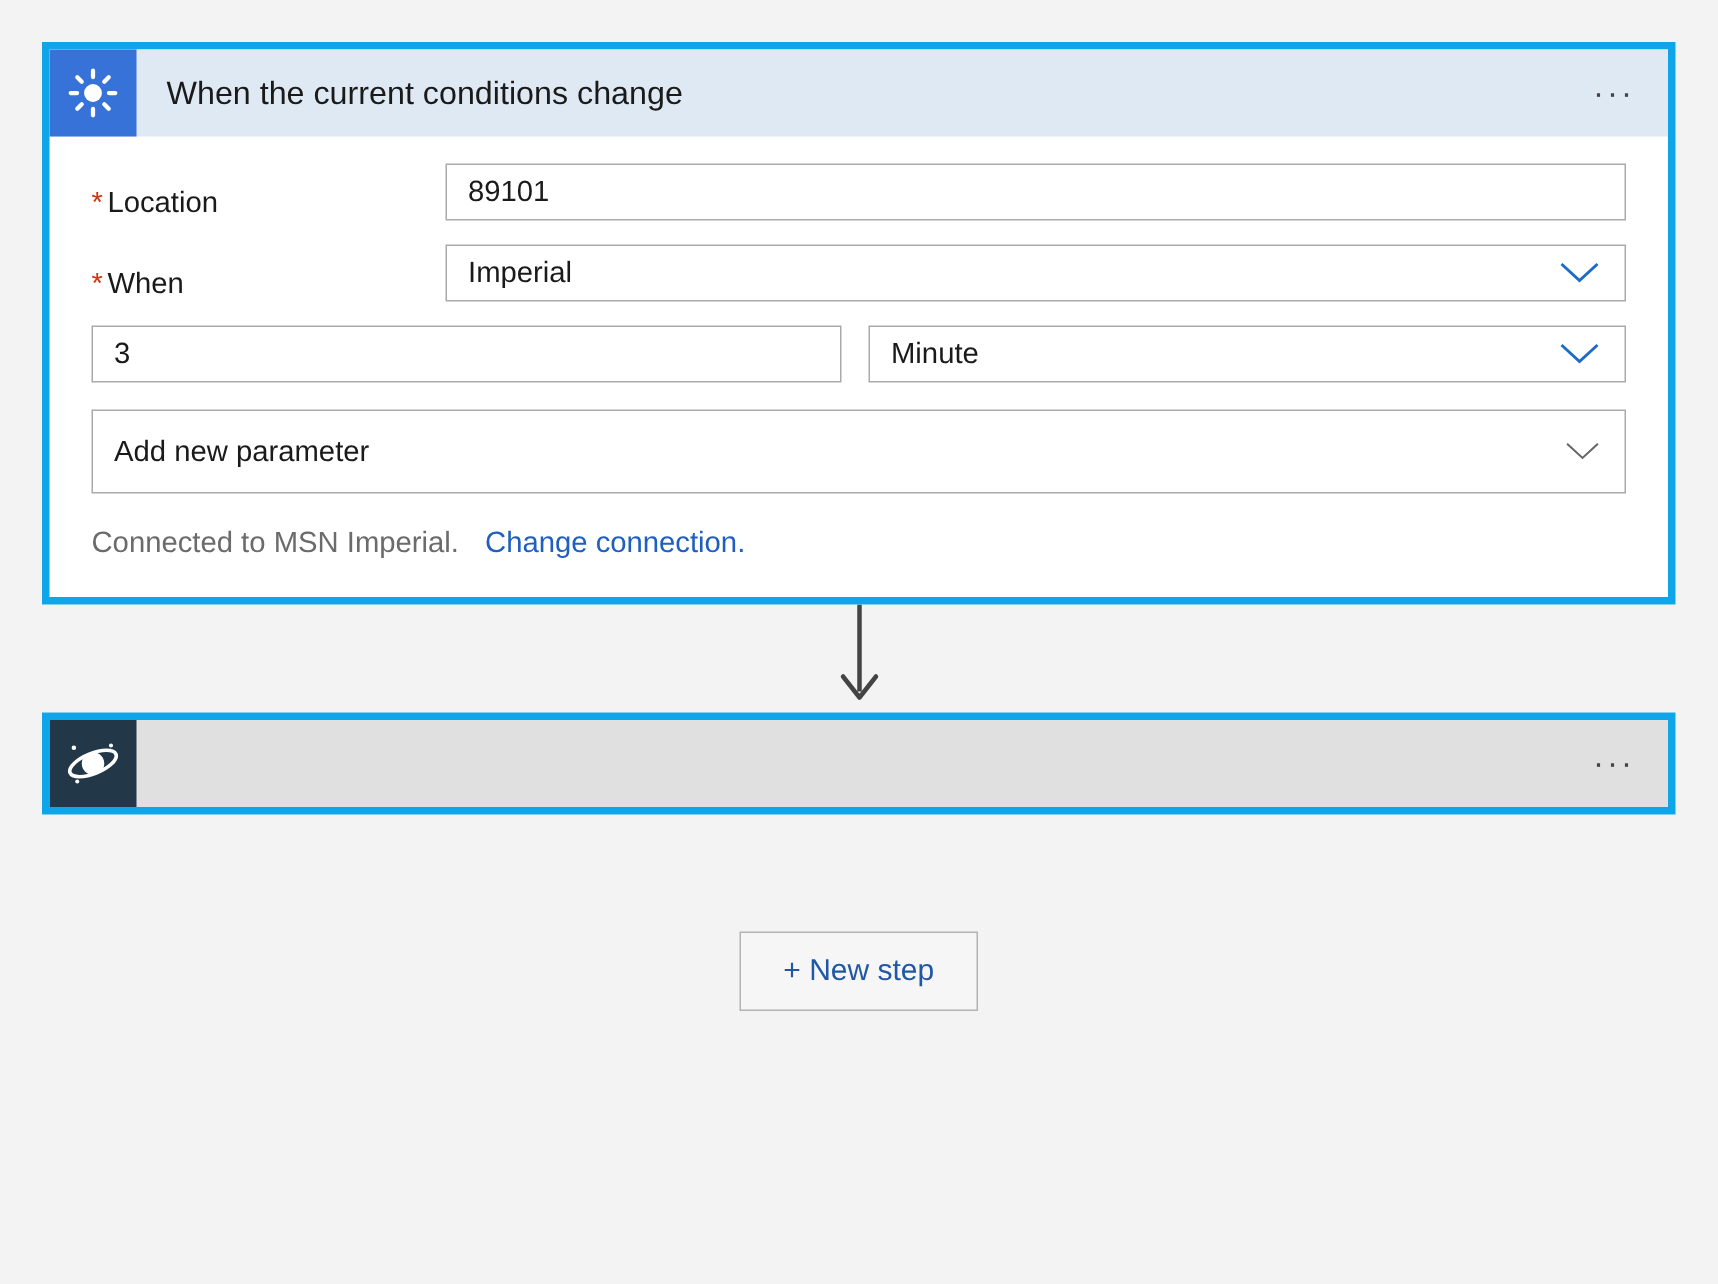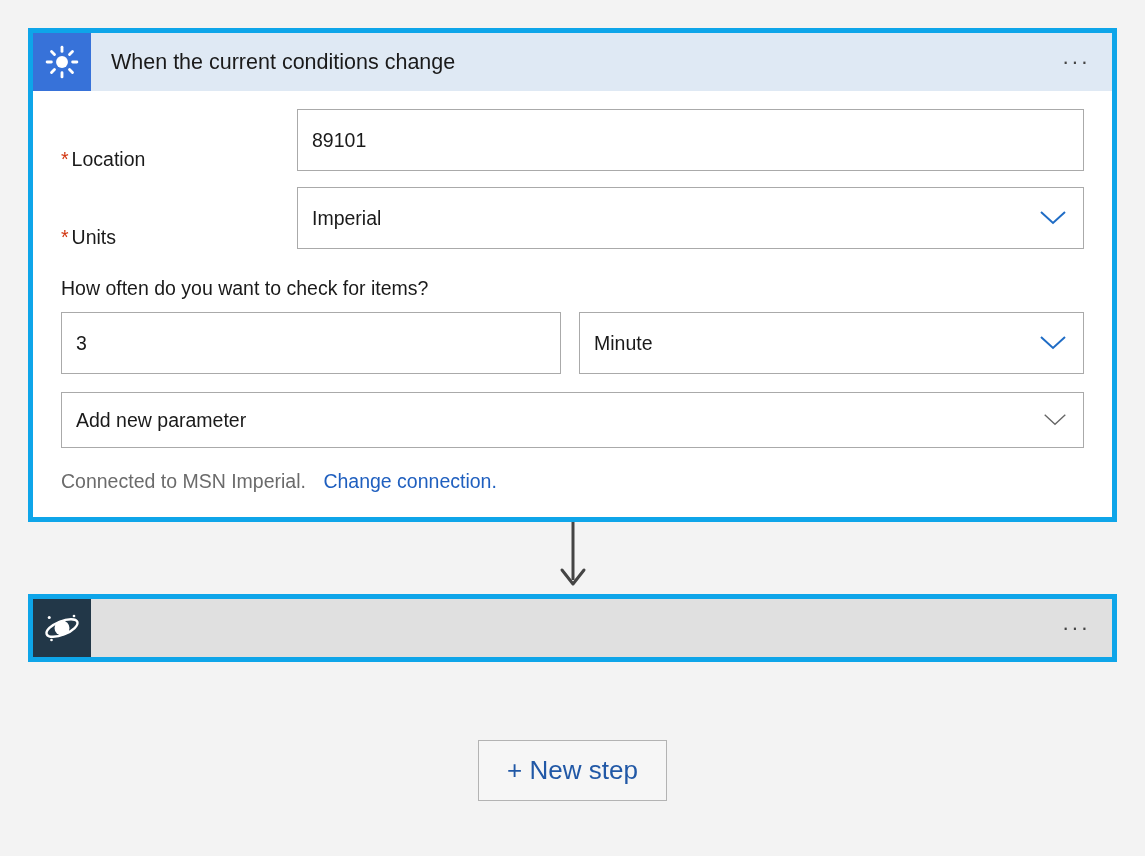--- a/index.html
+++ b/index.html
@@ -72,21 +72,21 @@
       font-size: 19.5px;
       color: #1a1a1a;
       flex-shrink: 0;
     }
     .req {
       color: #d2340f;
       margin-right: 3px;
     }
     .input, .select {
       flex: 1;
-      height: 62px;
+      height: 38px;
       border: 1px solid #aaaaaa;
       font-size: 19.5px;
       padding: 0 14px;
       background: #fff;
       color: #1a1a1a;
       font-family: inherit;
       display: flex;
       align-items: center;
       position: relative;
     }
@@ -138,21 +138,21 @@
       align-items: flex-start;
     }
     .new-step-wrap {
       display: flex;
       justify-content: center;
       margin-top: 78px;
     }
     .new-step-btn {
       border: 1px solid #b3b3b3;
       background: #f6f6f6;
-      font-size: 26px;
+      font-size: 20px;
       color: #2158a6;
       padding: 14px 28px;
       cursor: pointer;
       font-family: inherit;
     }
     input.input { outline: none; }
     .icon-svg { display: block; }
   </style>
 </head>
 <body>
@@ -178,30 +178,29 @@
     <div class="ellipsis">···</div>
   </div>
 
   <div class="card-body">
     <div class="form-row">
       <div class="form-label"><span class="req">*</span><span>Location</span></div>
       <input class="input" type="text" value="89101" style="">
     </div>
 
     <div class="form-row">
-      <div class="form-label"><span class="req">*</span><span>Units</span></div>
+      <div class="form-label"><span class="req">*</span><span>When</span></div>
       <div class="select">
         <span>Imperial</span>
         <svg class="chev blue" width="28" height="18" viewBox="0 0 28 18">
             <path d="M2 3 L14 14 L26 3" fill="none" stroke-width="2"></path>
           </svg>
       </div>
     </div>
 
-    <div class="poll-label">How often do you want to check for items?</div>
     <div class="poll-row">
       <input class="input" type="text" value="3" style="">
       <div class="select">
         <span>Minute</span>
         <svg class="chev blue" width="28" height="18" viewBox="0 0 28 18">
             <path d="M2 3 L14 14 L26 3" fill="none" stroke-width="2"></path>
           </svg>
       </div>
     </div>
 

